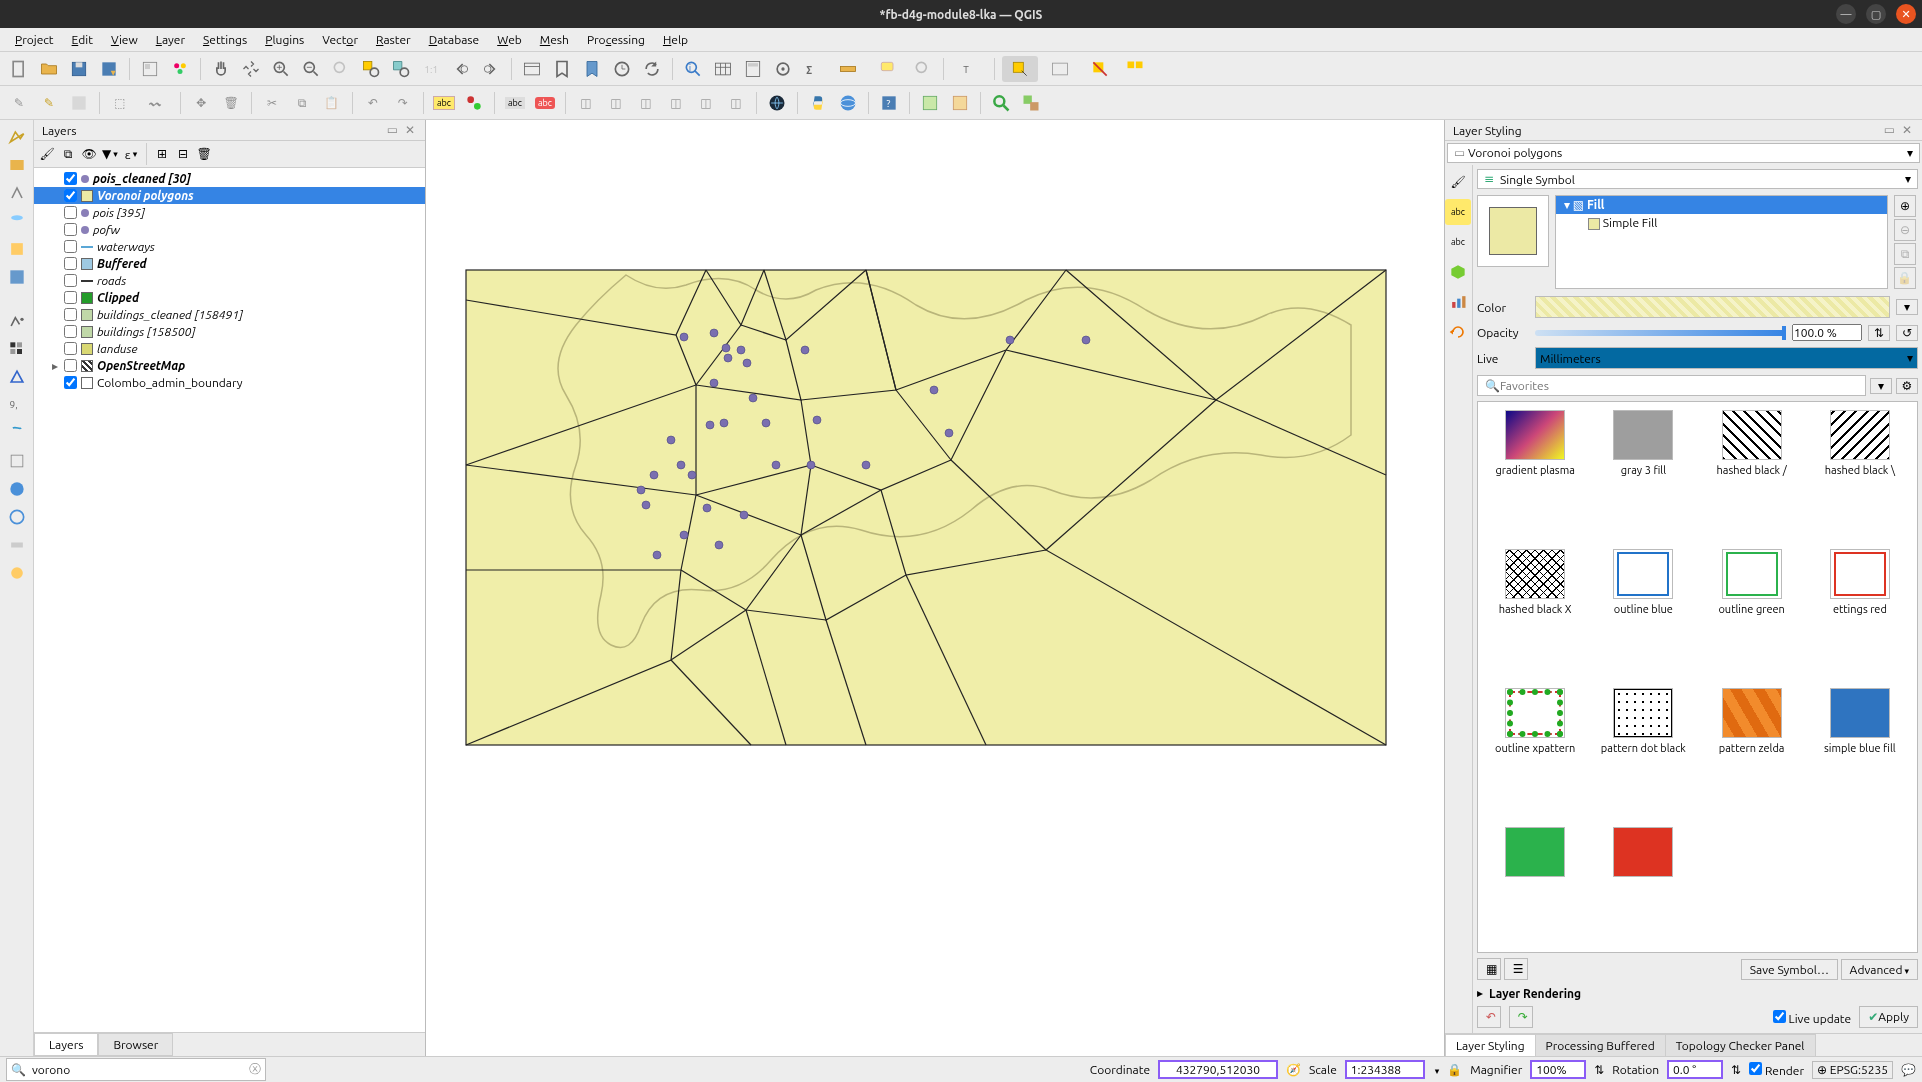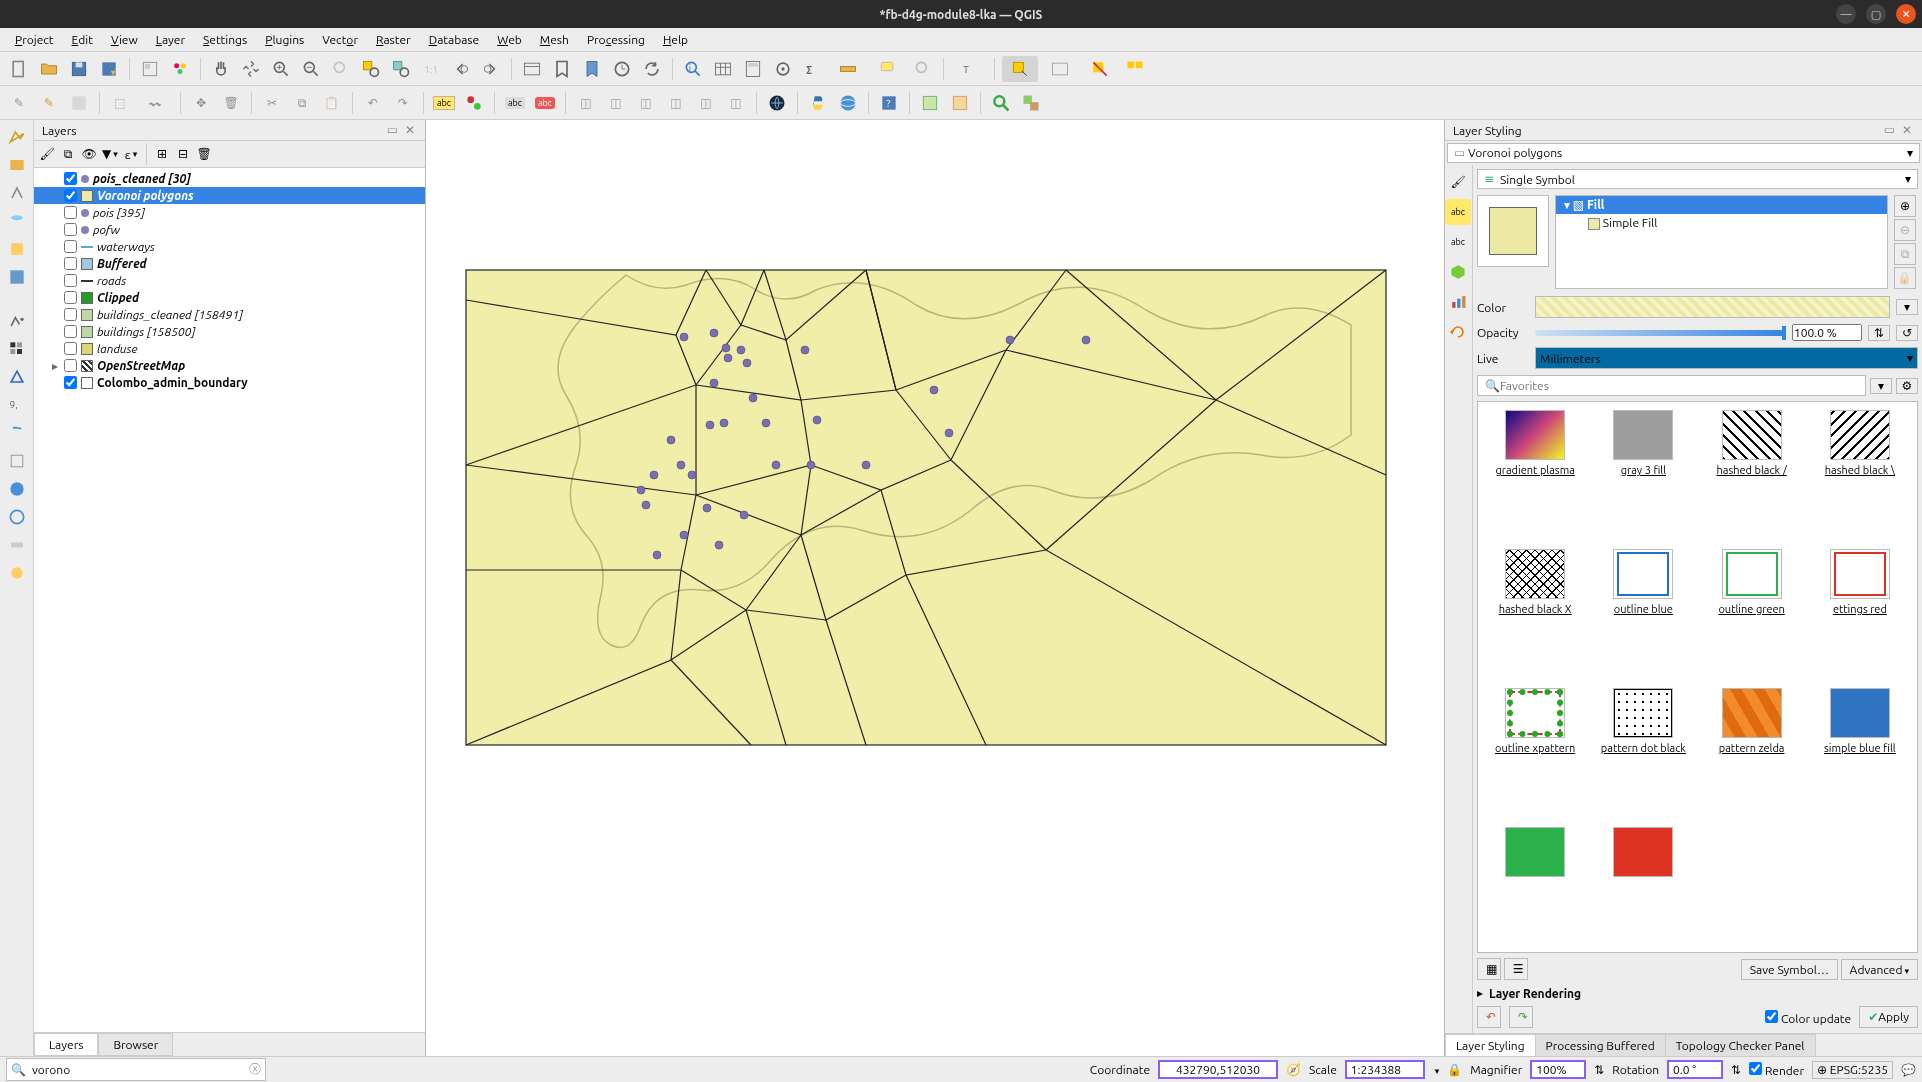--- a/index.html
+++ b/index.html
@@ -25,21 +25,21 @@
 .mini-tool { width: 18px; height: 18px; display: flex; align-items: center; justify-content: center; }
 .layer-tree { flex: 1; overflow: auto; padding: 2px 0; }
 .layer-item { display: flex; align-items: center; gap: 4px; padding: 1px 4px 1px 18px; min-height: 17px; white-space: nowrap; }
 .layer-item.selected { background: #3584e4; color: #fff; }
 .layer-item input[type=checkbox] { width: 13px; height: 13px; }
 .layer-sym { width: 12px; height: 12px; border: 1px solid #666; flex-shrink: 0; }
 .layer-sym.point { border-radius: 50%; width: 8px; height: 8px; background: #8a7fb8; border: none; }
 .layer-sym.line { border: none; background: none; height: 2px; width: 12px; }
 .layer-name { font-style: italic; }
 .layer-name.bold { font-weight: bold; font-style: italic; }
-.layer-name.boldnoi { font-weight: bold; font-style: normal; }
+.layer-name.boldnoi { font-weight: normal; font-style: normal; }
 .canvas-area { flex: 1; background: #fff; position: relative; overflow: hidden; }
 .map-svg { position: absolute; }
 .right-panel { width: 478px; background: #ededed; border-left: 1px solid #bbb; display: flex; flex-direction: column; }
 .right-panel .panel-header { display: flex; justify-content: space-between; }
 .style-layer-select { background: #fff; margin: 2px; border: 1px solid #bbb; padding: 2px 6px; font-size: 12px; }
 .style-body { display: flex; flex: 1; overflow: hidden; }
 .style-sidetabs { width: 28px; background: #ededed; display: flex; flex-direction: column; padding: 4px 0; gap: 4px; border-right: 1px solid #ccc; }
 .style-content { flex: 1; display: flex; flex-direction: column; padding: 2px; overflow: hidden; }
 .symbol-type-row { background: #fff; border: 1px solid #bbb; margin: 2px; padding: 2px 6px; display: flex; align-items: center; gap: 6px; }
 .symbol-preview-row { display: flex; gap: 6px; margin: 4px 2px; }
@@ -52,21 +52,21 @@
 .tree-ctrl button { width: 22px; height: 22px; border: 1px solid #bbb; background: #eee; }
 .prop-row { display: flex; align-items: center; gap: 6px; margin: 3px 2px; }
 .prop-row label { width: 52px; font-size: 12px; }
 .prop-row .field { flex: 1; border: 1px solid #bbb; background: #0369a1; height: 22px; display: flex; align-items: center; padding: 0 4px; text-align: center; }
 .color-swatch-btn { flex: 1; height: 22px; background: repeating-linear-gradient(45deg,#ece9a5 0 4px,#f5f3c8 4px 8px); border: 1px solid #bbb; }
 .opacity-slider { flex:1; height:6px; background: linear-gradient(to right,#cde0f3,#3584e4); border-radius:3px; position:relative;}
 .opacity-slider .knob{position:absolute;right:0;top:-4px;width:4px;height:14px;background:#3584e4;}
 .fav-search { display:flex; align-items:center; gap:4px; margin:3px 2px; }
 .fav-search input { flex:1; border:1px solid #bbb; padding:3px 22px 3px 22px; background:#fff; }
 .style-grid { flex:1; background:#fff; border:1px solid #bbb; margin:2px; overflow:auto; padding:8px; display:grid; grid-template-columns: repeat(4,1fr); gap: 10px; }
-.style-cell { display:flex; flex-direction:column; align-items:center; gap:4px;text-decoration:underline; }
+.style-cell { display:flex; flex-direction:column; align-items:center; gap:4px; }
 .style-thumb { width: 60px; height: 50px; border: 1px solid #bbb; background:#fff; display:flex; align-items:center; justify-content:center; }
 .style-cell-label { font-size:11px; text-align:center; line-height:1.1; }
 .style-footer { display:flex; justify-content:space-between; align-items:center; margin:3px 2px; gap:4px;}
 .btn { border:1px solid #bbb; background:#eee; padding: 3px 8px; font-size:12px;}
 .layer-rendering { margin:3px 2px; font-weight:bold; display:flex; align-items:center; gap:6px;}
 .live-row { display:flex; justify-content:flex-end; align-items:center; gap:8px; margin:3px 2px; }
 .bottom-tabs { display:flex; border-top:1px solid #ccc;}
 .bottom-tabs .tab{ padding:4px 10px; border:1px solid #ccc; border-bottom:none; background:#e0e0e0; margin-right:-1px;}
 .bottom-tabs .tab.active{ background:#fff; }
 .layers-bottom-tabs{display:flex; border-top:1px solid #ccc; background:#ededed;}
@@ -861,21 +861,21 @@
           </div>
         </div>
         <div class="layer-rendering">
             <span>▸</span> 
             <span>Layer Rendering</span>
           </div>
         <div class="live-row">
           <button class="btn" style="width:24px;color:#c55">↶</button>
           <button class="btn" style="width:24px;color:#3a3">↷</button>
           <span style="flex:1"></span>
-          <label><input type="checkbox" checked="" style=""> <span>Color update</span></label>
+          <label><input type="checkbox" checked="" style=""> <span>Live update</span></label>
           <button class="btn"><span style="color:#3a7">✔</span><span>Apply</span></button>
         </div>
       </div>
     </div>
     <div class="bottom-tabs">
       <div class="tab active">Layer Styling</div>
       <div class="tab">Processing Buffered</div>
       <div class="tab">Topology Checker Panel</div>
     </div>
   </div>

